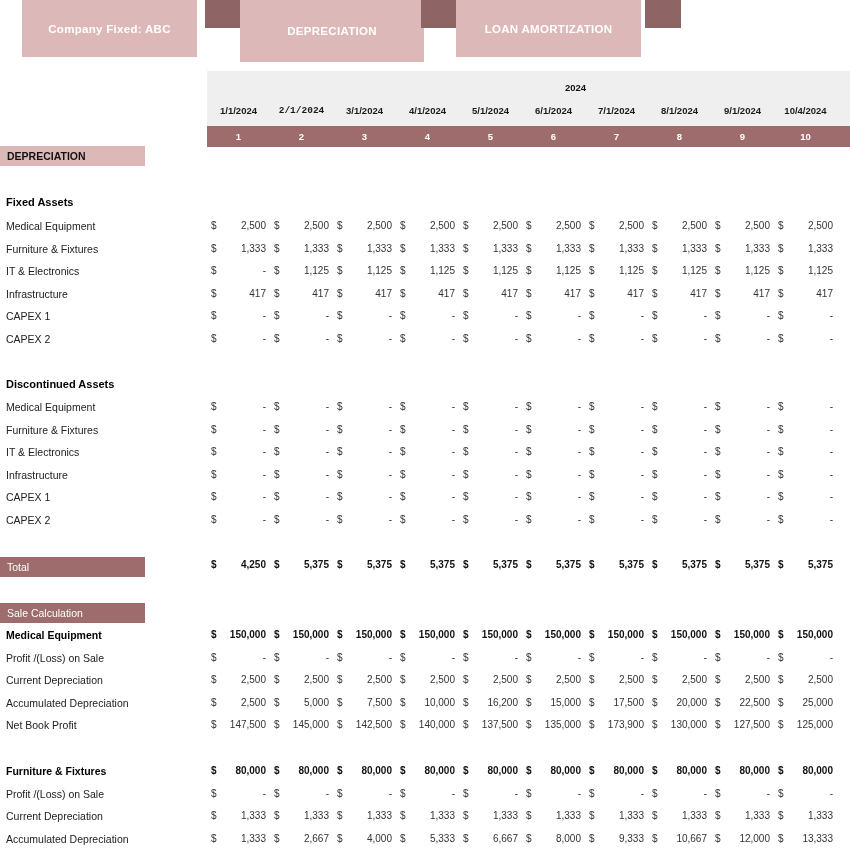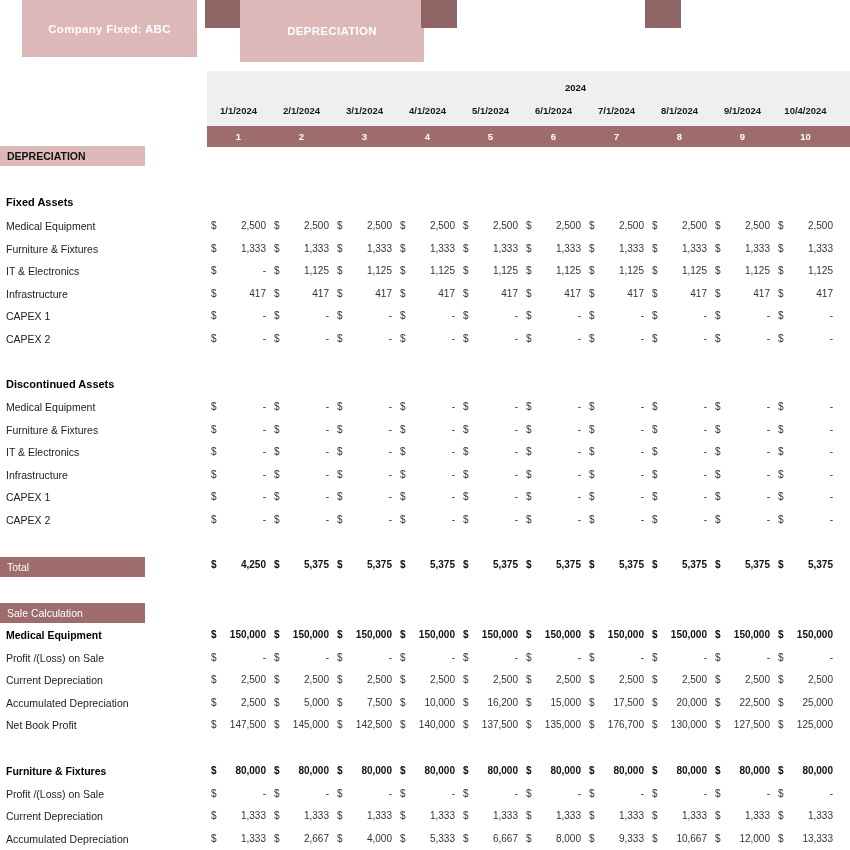--- a/index.html
+++ b/index.html
@@ -194,30 +194,33 @@
 <div id="tabstrip">
     <div class="tab-notch" style="left: 22px;"></div>
     <div class="tab-plate" style="left: 22px; top: 0px; width: 175px; height: 57px;">
       <span>Company Fixed: ABC</span>
     </div>
     <div class="tab-notch" style="left: 205px;"></div>
     <div class="tab-plate" style="left: 240px; top: 0px; width: 184px; height: 62px;">
       <span>DEPRECIATION</span>
     </div>
     <div class="tab-notch" style="left: 421px;"></div>
+    <div class="tab-plate" style="left: 456px; top: 0px; width: 185px; height: 57px;">
+      <span>LOAN AMORTIZATION</span>
+    </div>
     <div class="tab-notch" style="left: 645px;"></div>
   </div>
 
 <div id="header-band"></div>
 <div id="year-label">
   <span>2024</span>
 </div>
 <div id="date-row">
     <div class="dcell" style="left: 0px;">1/1/2024</div>
-    <div class="dcell" style="left: 63px;">2/1/2024</div>
+    <div class="dcell" style="left: 63px; font-family: Liberation Mono, monospace;">2/1/2024</div>
     <div class="dcell" style="left: 126px;">3/1/2024</div>
     <div class="dcell" style="left: 189px;">4/1/2024</div>
     <div class="dcell" style="left: 252px;">5/1/2024</div>
     <div class="dcell" style="left: 315px;">6/1/2024</div>
     <div class="dcell" style="left: 378px;">7/1/2024</div>
     <div class="dcell" style="left: 441px;">8/1/2024</div>
     <div class="dcell" style="left: 504px;">9/1/2024</div>
     <div class="dcell" style="left: 567px;">10/4/2024</div>
   </div>
 <div id="period-row">
@@ -1000,21 +1003,21 @@
       <div class="cell" style="left: 459px;">
         <span class="cur">$</span>
         <span class="amt">137,500</span>
       </div>
       <div class="cell" style="left: 522px;">
         <span class="cur">$</span>
         <span class="amt">135,000</span>
       </div>
       <div class="cell" style="left: 585px;">
         <span class="cur">$</span>
-        <span class="amt">176,700</span>
+        <span class="amt">173,900</span>
       </div>
       <div class="cell" style="left: 648px;">
         <span class="cur">$</span>
         <span class="amt">130,000</span>
       </div>
       <div class="cell" style="left: 711px;">
         <span class="cur">$</span>
         <span class="amt">127,500</span>
       </div>
       <div class="cell" style="left: 774px;">

